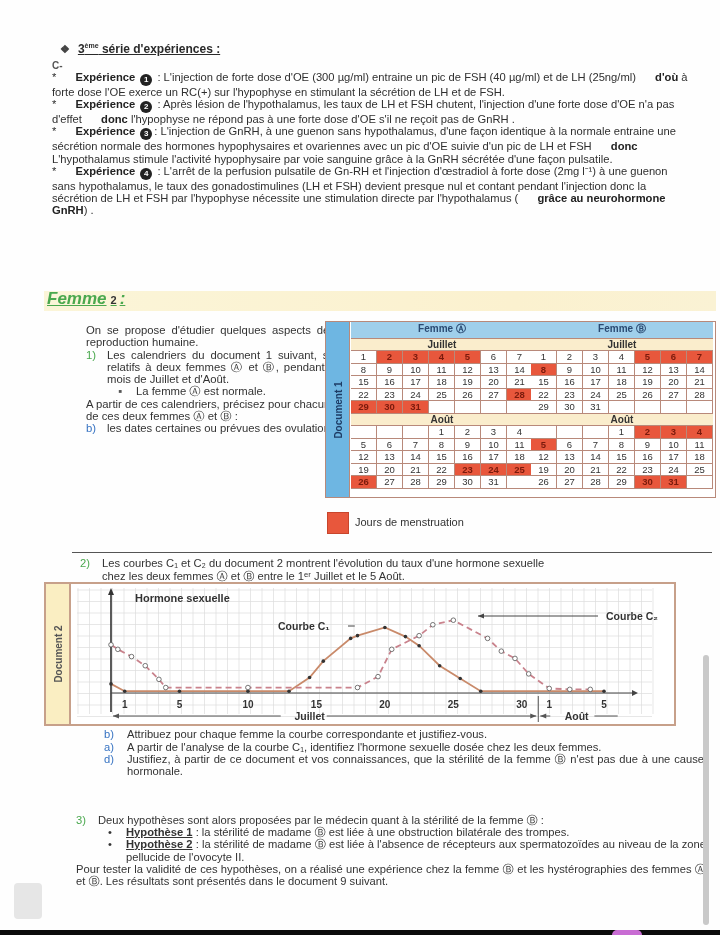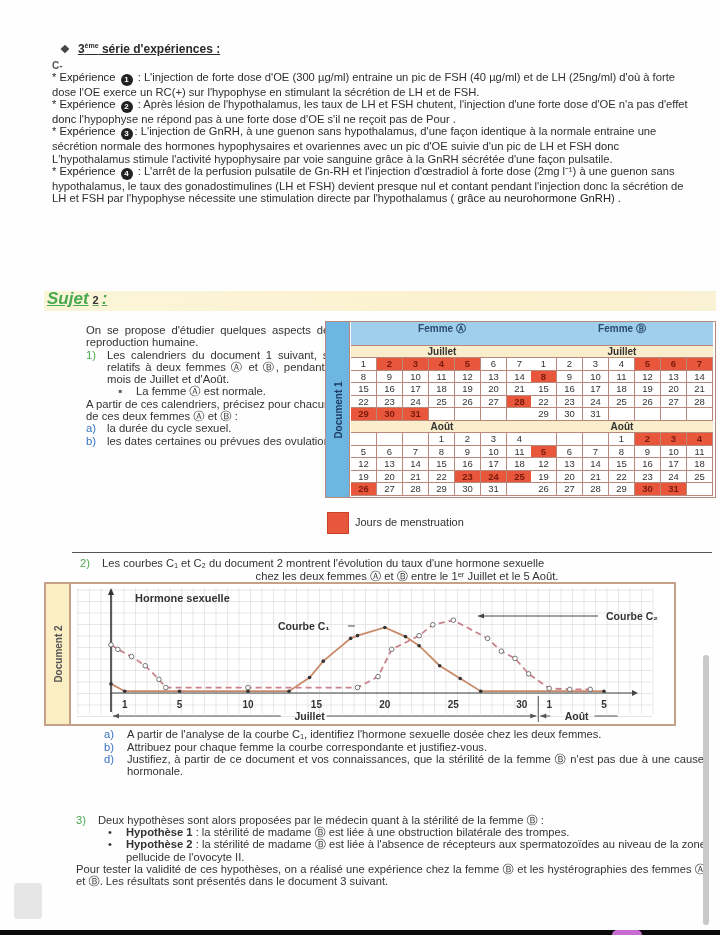--- a/index.html
+++ b/index.html
@@ -9,21 +9,21 @@
   .page { position: absolute; left: 0; top: 0; width: 720px; height: 935px; background: #fefefe; }
 
   
   .serie-title { position: absolute; left: 60px; top: 42px; font-size: 12px; font-weight: bold; }
   .serie-title .diamond { font-size: 11px; margin-right: 8px; color: #444; }
   .serie-title .ttl { text-decoration: underline; }
   .serie-title sup { font-size: 7px; }
   .c-label { position: absolute; left: 52px; top: 60px; font-size: 10px; font-weight: bold; color: #555; }
 
   .exp-block { position: absolute; left: 52px; width: 640px; font-size: 11.2px; line-height: 12.2px; color: #2f2f2f; }
-  .exp-block b { font-weight: normal; color: #222; }
+  .exp-block b { font-weight: bold; color: #222; margin-left: 16px; }
   .num-badge { display: inline-block; width: 12px; height: 12px; border-radius: 50%; background: #222; color: #fff; font-size: 8px; line-height: 12px; text-align: center; font-weight: bold; vertical-align: -1px; margin: 0 2px; }
 
   
   .sujet-bar { position: absolute; left: 44px; top: 291px; width: 672px; height: 20px; background: linear-gradient(90deg, #fbf5d8, #fbf1cf 70%, #faf2d4); }
   .sujet-title { position: absolute; left: 47px; top: 289px; font-size: 17px; font-weight: bold; font-style: italic; color: #4aa84e; text-decoration: underline; }
   .sujet-title .n { font-size: 11px; color: #333; font-style: normal; margin-left: 4px; }
   .sujet-title .col { color: #4aa84e; margin-left: 3px; }
 
   .left-text { position: absolute; left: 53px; top: 324px; width: 258px; font-size: 11.3px; line-height: 12.3px; color: #333; margin-left: 33px; }
   .left-text .just { text-align: justify; }
@@ -34,88 +34,87 @@
   .left-text .sub { padding-left: 21px; text-indent: -21px; }
   .left-text .sub .q { color: #3773c2; display: inline-block; width: 21px; text-indent: 0; }
 
   
   .cal-wrap { position: absolute; left: 325px; top: 321px; width: 391px; height: 177px; border: 1px solid #b8897a; background: #fff; }
   .doc1-side { position: absolute; left: 0; top: 0; width: 24px; height: 175px; background: #6eb6e2; border-right: 1px solid #b8897a; }
   .doc1-side span { position: absolute; left: 50%; top: 50%; transform: translate(-50%,-50%) rotate(-90deg); font-size: 10px; font-weight: bold; color: #1e3d66; white-space: nowrap; }
   .cal { position: absolute; top: 0; width: 182px; }
   .cal.a { left: 25px; }
   .cal.b { left: 205px; }
-  .cal .fh { height: 24px; background: #9fcfeb; color: #2a4a72; font-size: 10px; font-weight: bold; text-align: center; line-height: 13px; border-bottom: 1px solid #b8897a; }
+  .cal .fh { height: 17px; background: #9fcfeb; color: #2a4a72; font-size: 10px; font-weight: bold; text-align: center; line-height: 13px; border-bottom: 1px solid #b8897a; }
   .cal .mh { height: 12px; background: #faedcc; color: #333; font-size: 10px; font-weight: bold; text-align: center; line-height: 12px; border-bottom: 1px solid #b8897a; }
   .cal .grid { display: grid; grid-template-columns: repeat(7, 1fr); }
   .cal .cell { height: 12.6px; font-size: 9.5px; line-height: 12px; text-align: center; color: #333; border-right: 1px solid #b8897a; border-bottom: 1px solid #b8897a; background: #fff; }
   .cal .cell.m { background: #e8573c; color: #7a1a0c; font-weight: bold; }
   .cal .cell.e { background: #fff; }
 
   .legend { position: absolute; left: 327px; top: 512px; }
   .legend .sw { position: absolute; left: 0; top: 0; width: 22px; height: 22px; background: #e8573c; border: 1px solid #c8452c; }
   .legend .lb { position: absolute; left: 28px; top: 4px; font-size: 11px; white-space: nowrap; color: #333; }
 
   .sep { position: absolute; left: 72px; top: 552px; width: 640px; height: 1px; background: #555; }
 
   .q2 { position: absolute; left: 80px; top: 557px; width: 632px; font-size: 11.2px; line-height: 12.5px; color: #333; }
   .q2 .q { color: #4aa84e; display: inline-block; width: 22px; }
-  .q2 .ind { padding-left: 22px; text-align: center; }
+  .q2 .ind { padding-left: 22px; }
 
   
   .chart-box { position: absolute; left: 44px; top: 582px; width: 632px; height: 144px; border: 2px solid #c7a08a; background: #fff; }
   .doc2-side { position: absolute; left: 0; top: 0; width: 25px; height: 140px; background: #faeec2; border-right: 2px solid #c7a08a; }
   .doc2-side span { position: absolute; left: 50%; top: 50%; transform: translate(-50%,-50%) rotate(-90deg); font-size: 10px; font-weight: bold; color: #555; white-space: nowrap; }
   .chart-svg { position: absolute; left: 27px; top: 0; }
 
   .qlist { position: absolute; left: 104px; top: 729px; width: 600px; font-size: 11.2px; line-height: 11.6px; color: #333; }
   .qlist .it { padding-left: 23px; text-indent: -23px; text-align: justify; margin-bottom: 1px; }
   .qlist .it .l { color: #3773c2; display: inline-block; width: 23px; text-indent: 0; }
 
   .q3 { position: absolute; left: 76px; top: 814px; width: 630px; font-size: 11.2px; line-height: 12.2px; color: #333; }
   .q3 .hd { padding-left: 22px; text-indent: -22px; }
   .q3 .hd .q { color: #4aa84e; display: inline-block; width: 22px; text-indent: 0; }
   .q3 .hyp { padding-left: 50px; text-indent: -18px; text-align: justify; }
   .q3 .hyp .d { display: inline-block; width: 18px; text-indent: 0; }
-  .q3 .hyp b { }
+  .q3 .hyp b { text-decoration: underline; }
   .q3 .fin { text-align: justify; }
 
   .gray-btn { position: absolute; left: 14px; top: 883px; width: 28px; height: 36px; background: #e6e6e6; border-radius: 4px; }
   .scrollbar { position: absolute; left: 703px; top: 655px; width: 6px; height: 270px; background: #c9c9c9; border-radius: 3px; }
   .bottom-bar { position: absolute; left: 0; top: 930px; width: 720px; height: 5px; background: #0b0b0b; }
   .bottom-bar .pill { position: absolute; left: 612px; top: 0; width: 30px; height: 5px; background: #c86cd3; border-radius: 8px 8px 0 0; }
 </style>
 </head>
 <body>
 
 <div class="page">
 
   <div class="serie-title">
     <span class="diamond">❖</span><span class="ttl"><span>3</span><sup>ème</sup><span> série d'expériences :</span></span>
   </div>
   <div class="c-label">C-</div>
 
   <div class="exp-block" id="exp-block" style="top:71px;">
       <div><span>* </span><b>Expérience </b><span class="num-badge">1</span><span> : L'injection de forte dose d'OE (300 µg/ml) entraine un pic de FSH (40 µg/ml) et de LH (25ng/ml) </span><b>d'où</b><span> à forte dose l'OE exerce un RC(+) sur l'hypophyse en stimulant la sécrétion de LH et de FSH.</span></div>
-      <div><span>* </span><b>Expérience </b><span class="num-badge">2</span><span> : Après lésion de l'hypothalamus, les taux de LH et FSH chutent, l'injection d'une forte dose d'OE n'a pas d'effet  </span><b>donc</b><span> l'hypophyse ne répond pas à une forte dose d'OE s'il ne reçoit pas de Pour .</span></div>
+      <div><span>* </span><b>Expérience </b><span class="num-badge">2</span><span> : Après lésion de l'hypothalamus, les taux de LH et FSH chutent, l'injection d'une forte dose d'OE n'a pas d'effet  </span><b>donc</b><span> l'hypophyse ne répond pas à une forte dose d'OE s'il ne reçoit pas de GnRH .</span></div>
       <div><span>* </span><b>Expérience </b><span class="num-badge">3</span><span>: L'injection de GnRH, à une guenon sans hypothalamus, d'une façon identique à la normale entraine une sécrétion normale des hormones hypophysaires et ovariennes avec un pic d'OE suivie d'un pic de LH et FSH </span><b>donc</b><span> L'hypothalamus stimule l'activité hypophysaire par voie sanguine grâce à la GnRH sécrétée d'une façon pulsatile.</span></div>
       <div><span>* </span><b>Expérience </b><span class="num-badge">4</span><span> : L'arrêt de la perfusion pulsatile de Gn-RH et l'injection d'œstradiol à forte dose (2mg l⁻¹) à une guenon sans hypothalamus, le taux des gonadostimulines (LH et FSH) devient presque nul et contant pendant l'injection donc la sécrétion de LH et FSH par l'hypophyse nécessite une stimulation directe par l'hypothalamus ( </span><b>grâce au neurohormone GnRH</b><span>) .</span></div>
     </div>
 
   <div class="sujet-bar"></div>
   <div class="sujet-title">
-    <span>Sujet</span><span class="n">2</span><span class="col">:</span>
+    <span>Femme</span><span class="n">2</span><span class="col">:</span>
   </div>
 
   <div class="left-text">
     <div class="just">On se propose d'étudier quelques aspects de la reproduction humaine.</div>
     <div class="ind1 just"><span class="q">1)</span><span>Les calendriers du document 1 suivant, sont relatifs à deux femmes Ⓐ et Ⓑ, pendant les mois de Juillet et d'Août.</span></div>
     <div class="bul just"><span class="d">▪</span><span>La femme Ⓐ est normale.</span></div>
     <div>A partir de ces calendriers, précisez pour chacune de ces deux femmes Ⓐ et Ⓑ :</div>
-    <div class="sub"><span class="q">a)</span><span>la durée du cycle sexuel.</span></div>
     <div class="sub"><span class="q">b)</span><span>les dates certaines ou prévues des ovulations.</span></div>
   </div>
 
   <div class="cal-wrap">
     <div class="doc1-side">
         <span>Document 1</span>
       </div>
     <div class="cal a" id="cal-0">
         <div class="fh">Femme Ⓐ</div>
         <div class="mh">Juillet</div>
@@ -420,30 +419,30 @@
         <circle cx="517.3055555555555" cy="105.36" r="2.3" fill="#fff" stroke="#555" stroke-width="0.8"></circle>
         <text x="205" y="46" font-size="10.5" font-weight="bold" fill="#333" font-family="Liberation Sans, sans-serif">Courbe C₁</text>
         <line x1="275" y1="42" x2="281.7611111111111" y2="42" stroke="#444" stroke-width="1"></line>
         <text x="533" y="36" font-size="10.5" font-weight="bold" fill="#333" font-family="Liberation Sans, sans-serif">Courbe C₂</text>
         <line x1="525" y1="32" x2="405.0111111111111" y2="32" stroke="#444" stroke-width="1"></line>
         <polygon points="405.0111111111111,32 411.0111111111111,29.5 411.0111111111111,34.5" fill="#444"></polygon>
       </svg>
   </div>
 
   <div class="qlist" id="qlist">
+      <div class="it"><span class="l">b)</span><span>Attribuez pour chaque femme la courbe correspondante et justifiez-vous.</span></div>
       <div class="it"><span class="l">a)</span><span>A partir de l'analyse de la courbe C₁, identifiez l'hormone sexuelle dosée chez les deux femmes.</span></div>
-      <div class="it"><span class="l">b)</span><span>Attribuez pour chaque femme la courbe correspondante et justifiez-vous.</span></div>
       <div class="it"><span class="l">d)</span><span>Justifiez, à partir de ce document et vos connaissances, que la stérilité de la femme Ⓑ n'est pas due à une cause hormonale.</span></div>
     </div>
 
   <div class="q3">
     <div class="hd"><span class="q">3)</span><span>Deux hypothèses sont alors proposées par le médecin quant à la stérilité de la femme Ⓑ :</span></div>
     <div class="hyp"><span class="d">•</span><b>Hypothèse 1</b><span> : la stérilité de madame Ⓑ est liée à une obstruction bilatérale des trompes.</span></div>
     <div class="hyp"><span class="d">•</span><b>Hypothèse 2</b><span> : la stérilité de madame Ⓑ est liée à l'absence de récepteurs aux spermatozoïdes au niveau de la zone pellucide de l'ovocyte II.</span></div>
-    <div class="fin">Pour tester la validité de ces hypothèses, on a réalisé une expérience chez la femme Ⓑ et les hystérographies des femmes Ⓐ et Ⓑ. Les résultats sont présentés dans le document 3 suivant.</div>
+    <div class="fin">Pour tester la validité de ces hypothèses, on a réalisé une expérience chez la femme Ⓑ et les hystérographies des femmes Ⓐ et Ⓑ. Les résultats sont présentés dans le document 9 suivant.</div>
   </div>
 
   <div class="gray-btn"></div>
   <div class="scrollbar"></div>
   <div class="bottom-bar">
       <div class="pill"></div>
     </div>
 </div>
 
 </body></html>

